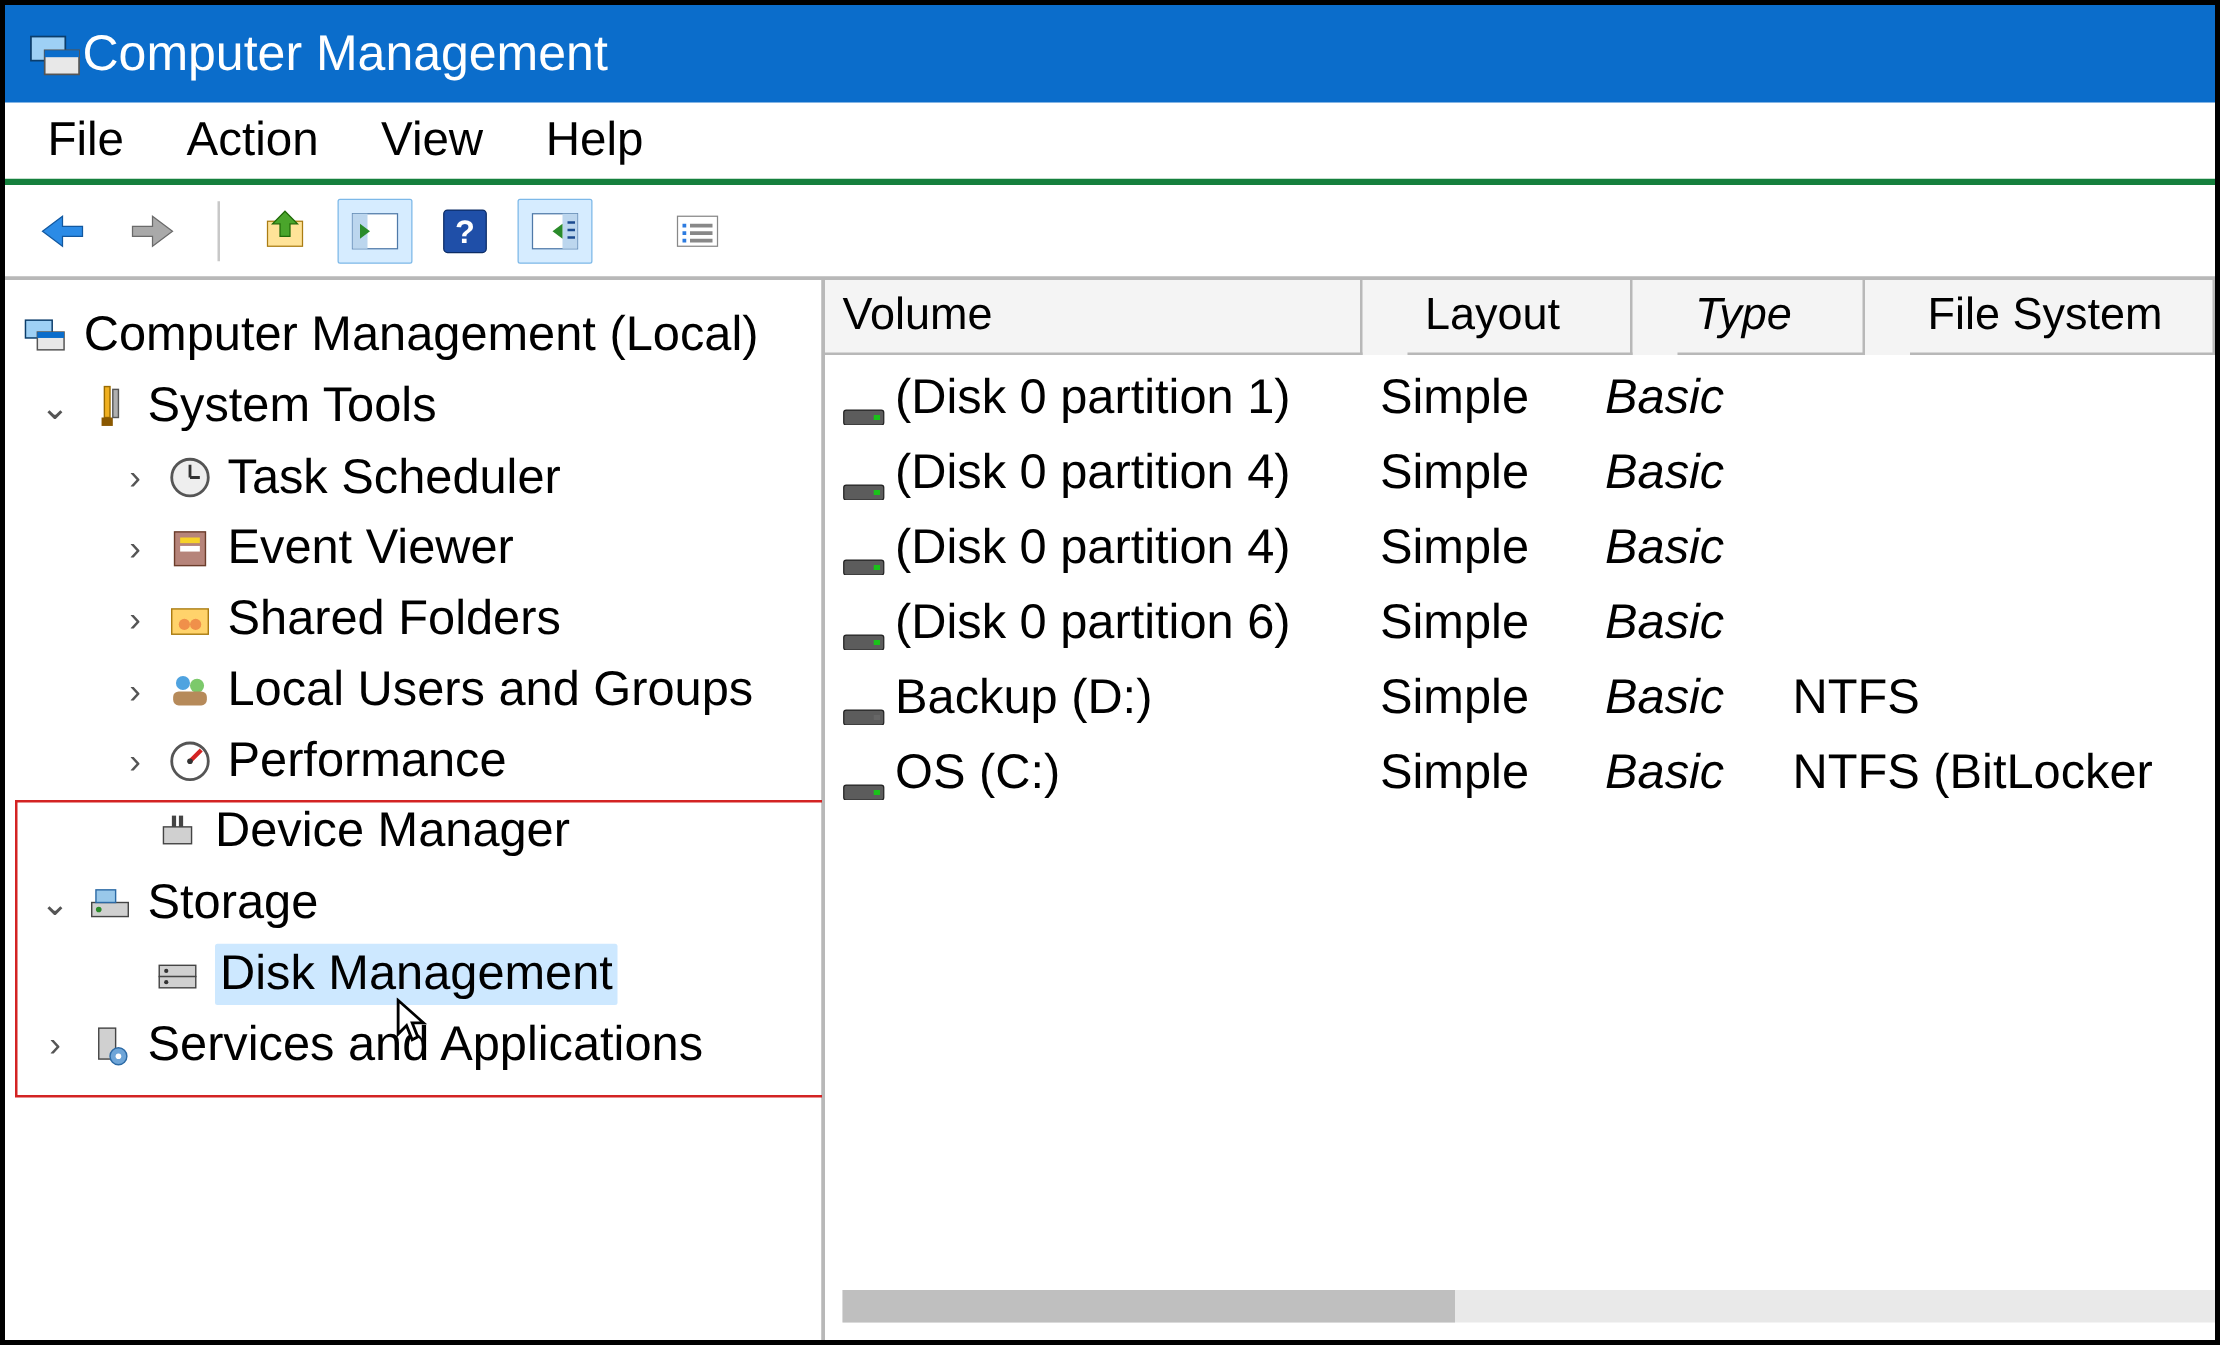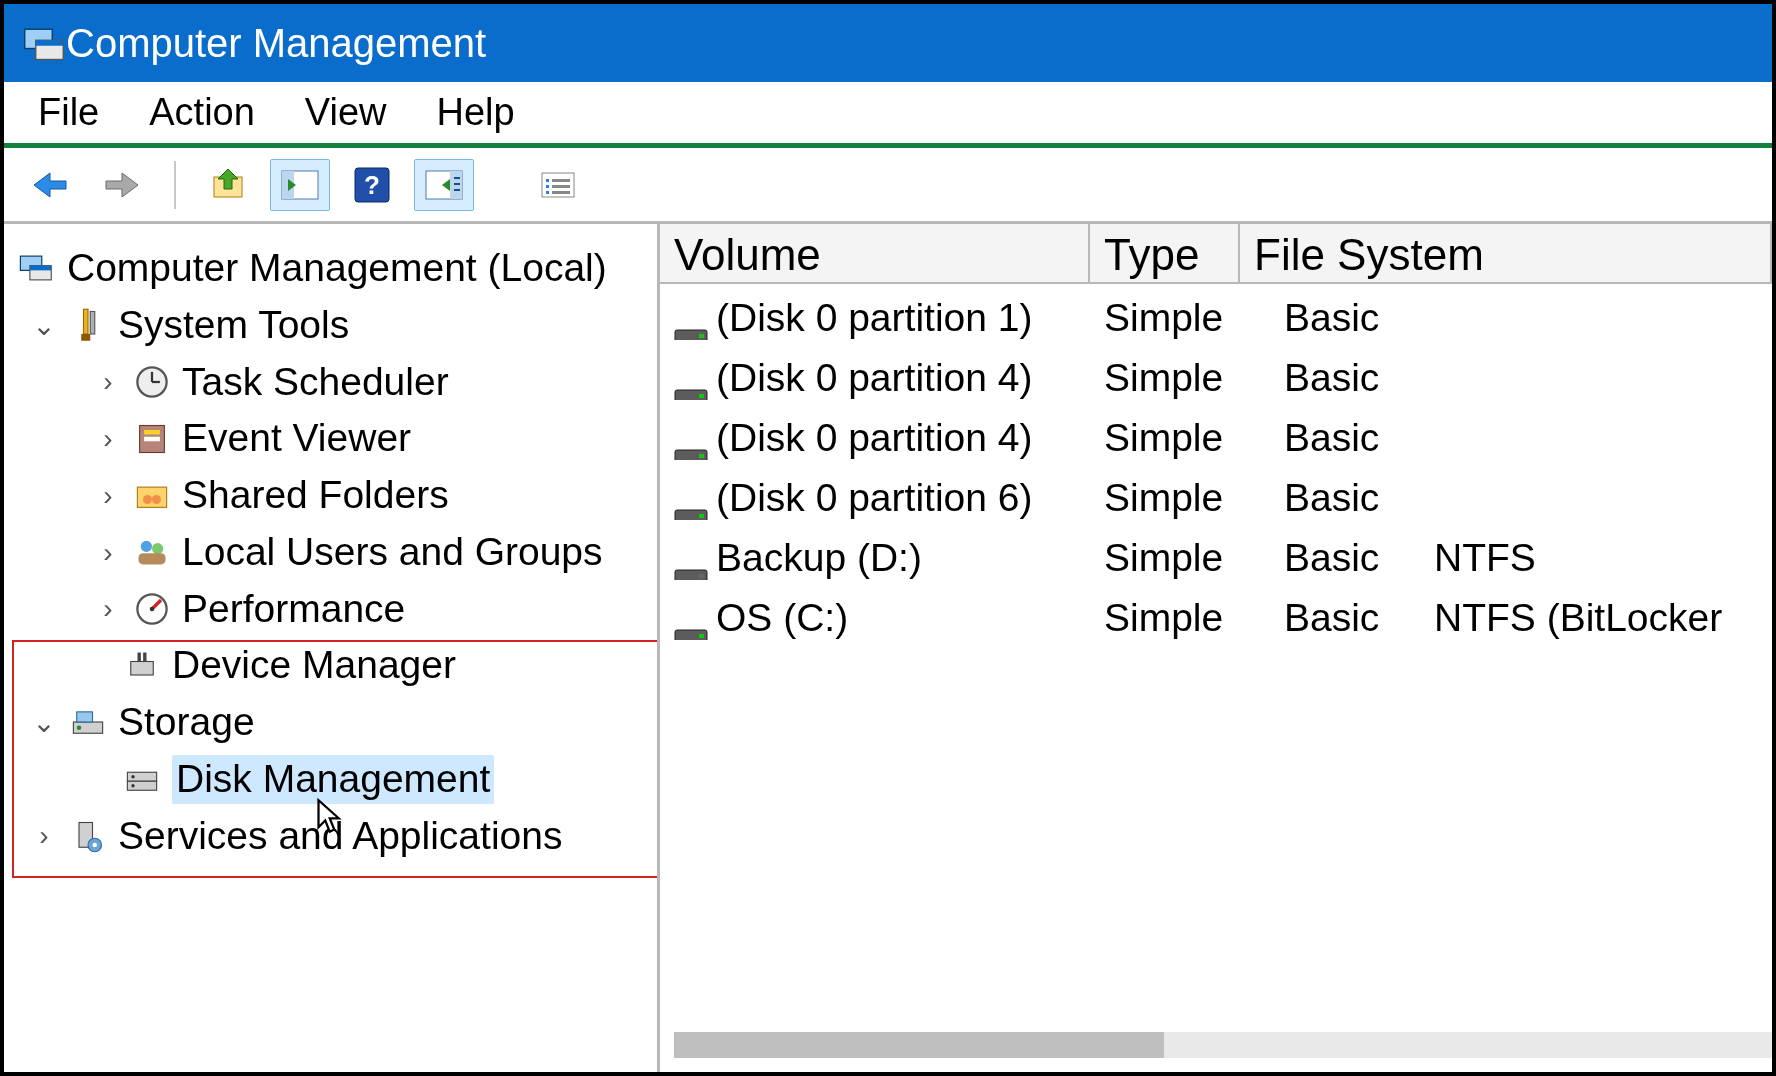--- a/index.html
+++ b/index.html
@@ -71,37 +71,38 @@
   left:8px; top:416px; width:656px; height:238px;
   border:2px solid #d32323; pointer-events:none;
 }
 .cursor {
   position:absolute; left:310px; top:574px; width:36px; height:36px; pointer-events:none;
 }
 .listpane {
   flex:1; min-width:0; display:flex; flex-direction:column;
 }
 .list-header {
-  display:flex; height:60px; font-size:44px;
+  display:flex; height:60px; font-size:36px;
   background:#f4f4f4;
+  gap:36px;
 }
 .list-header .col {
   border-right:2px solid #b8b8b8;
   border-bottom:2px solid #b8b8b8;
   padding:6px 14px 0 14px;
   color:#000;
 }
 .list-body { flex:1; overflow:hidden; font-size:39px; padding-top:4px; position:relative; }
 .list-row { display:flex; height:60px; align-items:center; }
 .list-row .cell { padding:0 14px; white-space:nowrap; overflow:hidden; }
 .disk-icon { width:34px; height:20px; display:inline-block; margin-right:8px; vertical-align:middle; }
 
 .c-vol { width:430px; }
 .c-lay { width:180px; }
-.c-typ { width:150px; }
+.c-typ { width:150px;font-style:italic; }
 .c-fs  { flex:1; }
 .h-scroll {
   position:absolute; bottom:14px; left:14px; right:0; height:26px;
   background:#e9e9e9;
 }
 .h-scroll .thumb {
   position:absolute; left:0; top:0; height:100%; width:490px; background:#bfbfbf;
 }
 </style>
 </head>
@@ -309,20 +310,21 @@
       <span class="cursor">
         <svg viewBox="0 0 32 32" width="36" height="36">
             <path d="M4 2 L4 26 L10 20 L14 30 L18 28 L14 18 L22 18 Z" fill="#fff" stroke="#000" stroke-width="2"></path>
           </svg>
       </span>
     </div>
 
     <div class="listpane">
       <div class="list-header">
         <div class="col c-vol">Volume</div>
+        <div class="col c-lay">Layout</div>
         <div class="col c-typ">Type</div>
         <div class="col c-fs">File System</div>
       </div>
       <div class="list-body" id="vol-body">
         <div class="list-row">
             <div class="cell c-vol"><span class="disk-icon"><svg viewBox="0 0 34 20" width="34" height="20">
                   <rect x="1" y="4" width="32" height="12" rx="2" fill="#5c5c5c" stroke="#222"></rect>
                   <rect x="25" y="8" width="5" height="4" fill="#19c219"></rect>
                 </svg></span><span>(Disk 0 partition 1)</span></div>
             <div class="cell c-lay">Simple</div>

